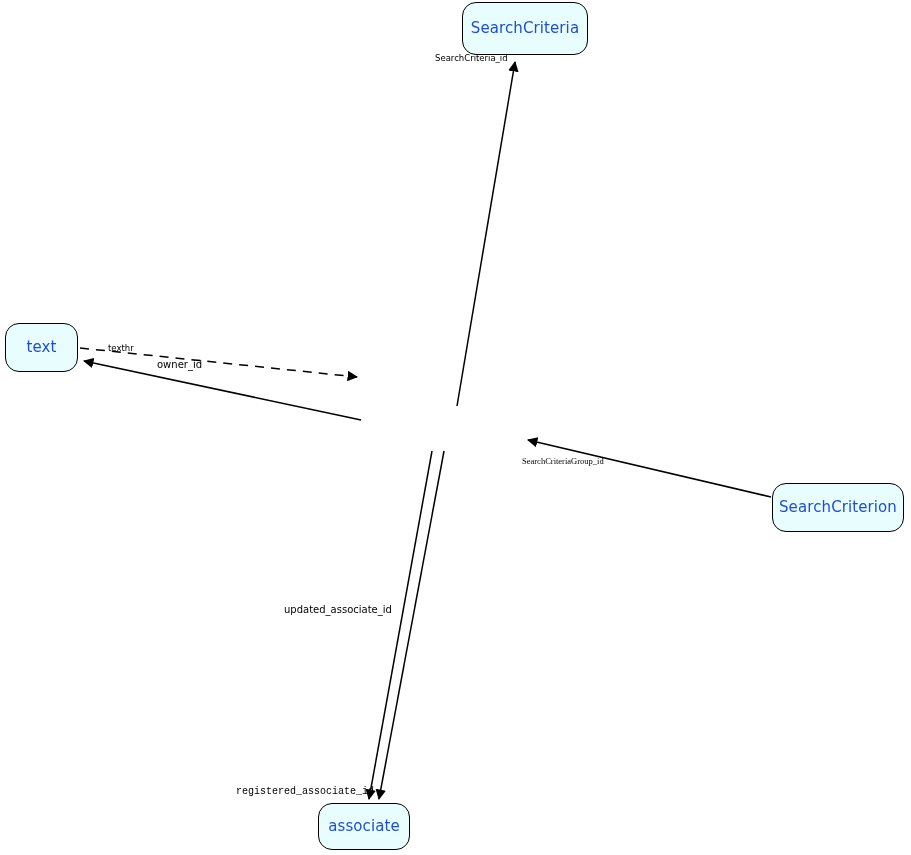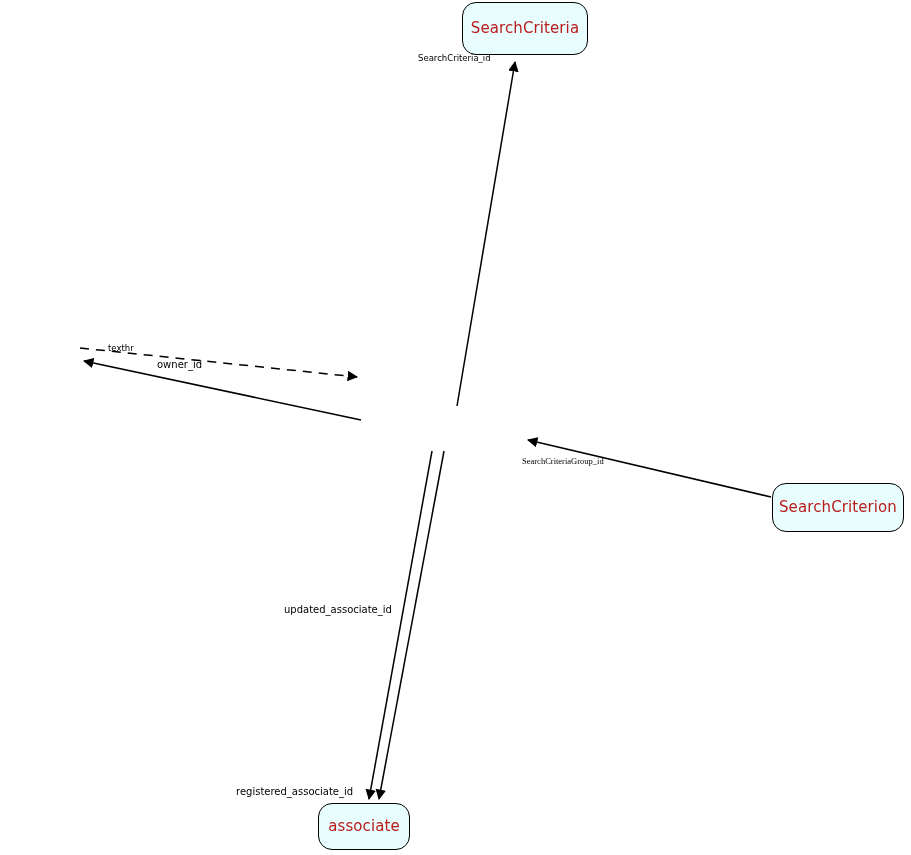--- a/index.html
+++ b/index.html
@@ -29,21 +29,21 @@
   }
   .node-box {
     position: absolute;
     box-sizing: border-box;
     border: 1.6px solid #000000;
     border-radius: 14px;
     background: #e8fdfd;
     display: flex;
     align-items: center;
     justify-content: center;
-    color: #b91c1c;
+    color: #1d4ed8;
     white-space: nowrap;
   }
   .node-label {
     font-size: 15px;
     line-height: 1;
     letter-spacing: 0.1px;
   }
   .node-box.highlight {
     background: #7ff3fb;
   }
@@ -81,35 +81,38 @@
 
     <line x1="432" y1="451" x2="369" y2="799" stroke="#000000" stroke-width="1.5" marker-end="url(#arrow-head)"></line>
 
     <line x1="444" y1="451" x2="379" y2="799" stroke="#000000" stroke-width="1.5" marker-end="url(#arrow-head)"></line>
   </svg>
 
   <div class="node-box" style="left:462px; top:2px; width:126px; height:53px;">
     <span class="node-label">SearchCriteria</span>
   </div>
 
+  <div class="node-box" style="left:5px; top:323px; width:73px; height:49px;">
+    <span class="node-label">text</span>
+  </div>
 
 
   <div class="node-box" style="left:318px; top:803px; width:92px; height:47px;">
     <span class="node-label">associate</span>
   </div>
 
   <div class="node-box" style="left:772px; top:483px; width:132px; height:49px;">
     <span class="node-label">SearchCriterion</span>
   </div>
 
-  <div class="edge-label small" style="left:418px; top:54px;">SearchCriteria_id</div>
+  <div class="edge-label small" style="left:435px; top:54px;">SearchCriteria_id</div>
 
   <div class="edge-label small" style="left:76px; top:344px;margin-left:32px;">texthr</div>
 
   <div class="edge-label" style="left:157px; top:360px;">owner_id</div>
 
   <div class="edge-label small" style="left:522px; top:457px;font-family:Liberation Serif, serif;">SearchCriteriaGroup_id</div>
 
   <div class="edge-label" style="left:284px; top:605px;">updated_associate_id</div>
 
-  <div class="edge-label" style="left:236px; top:787px;">registered_associate_id</div>
+  <div class="edge-label" style="left:236px; top:787px;font-family:Liberation Mono, monospace;">registered_associate_id</div>
 
 </div>
 
 </body></html>

